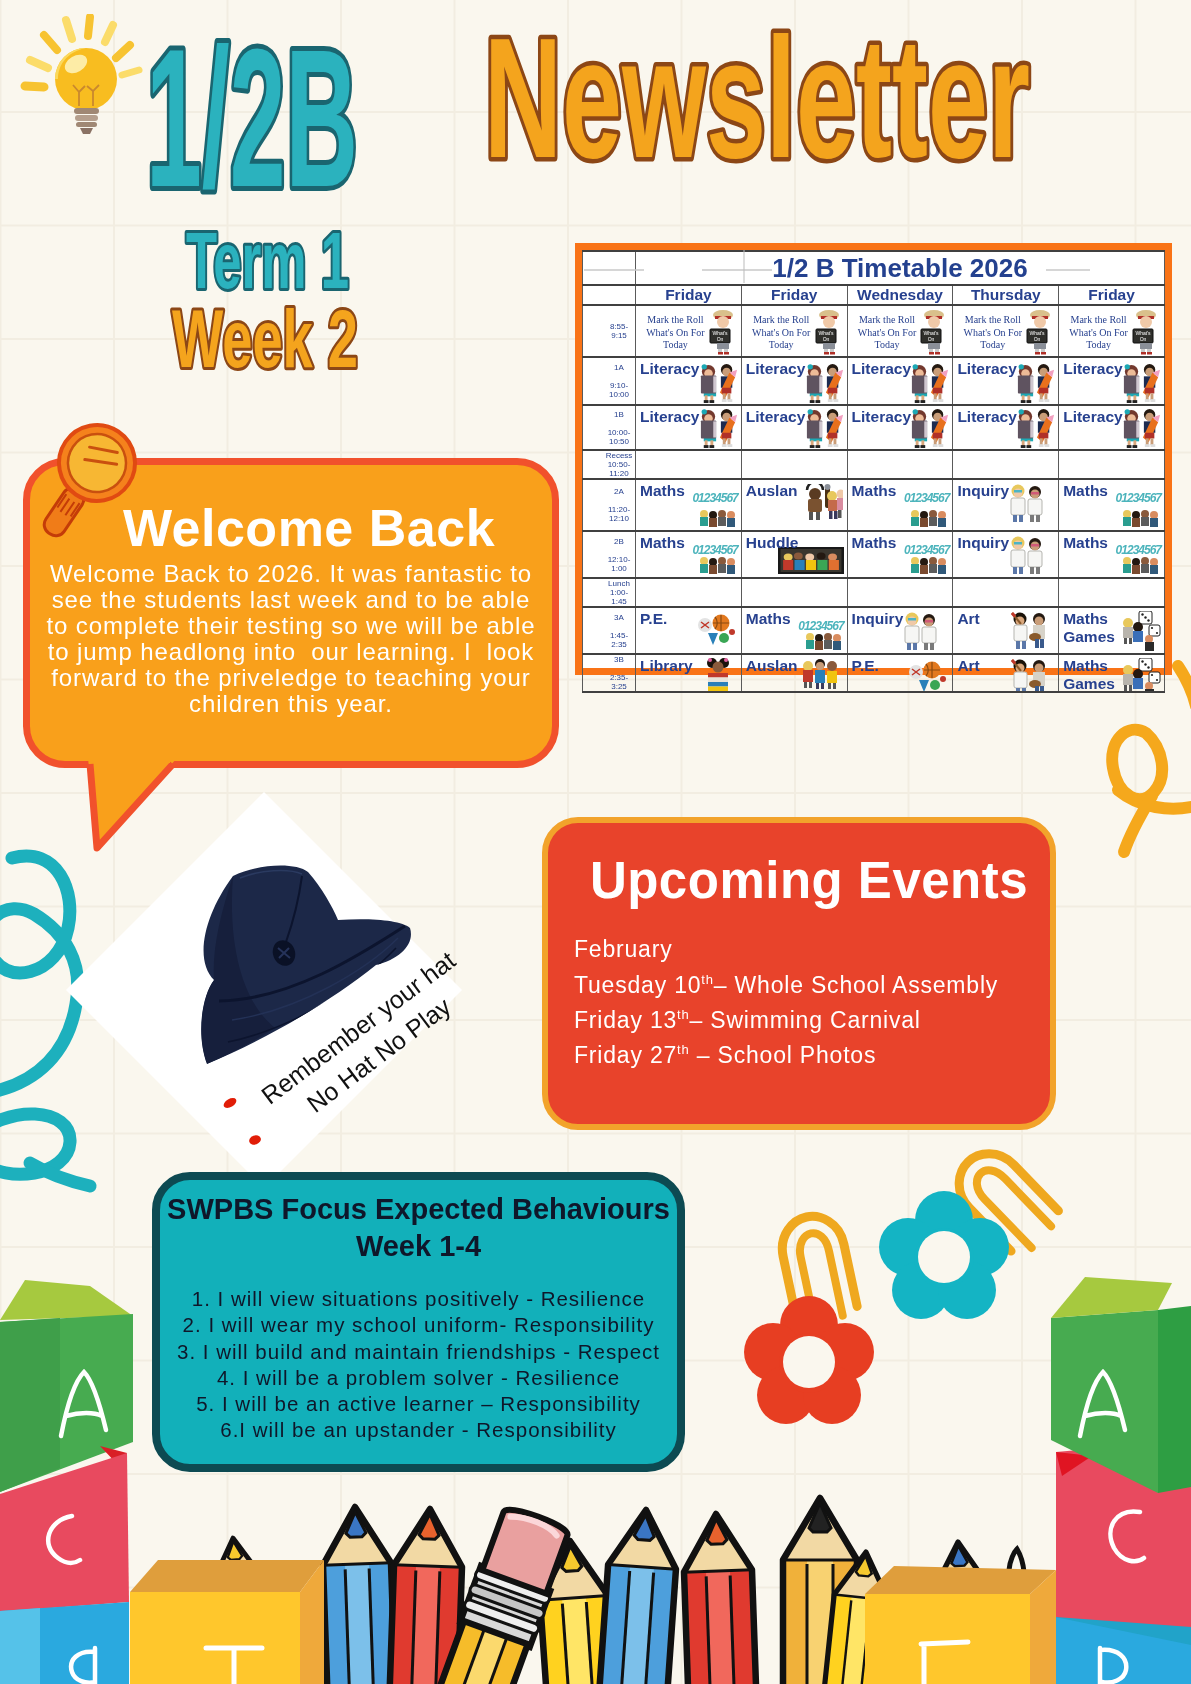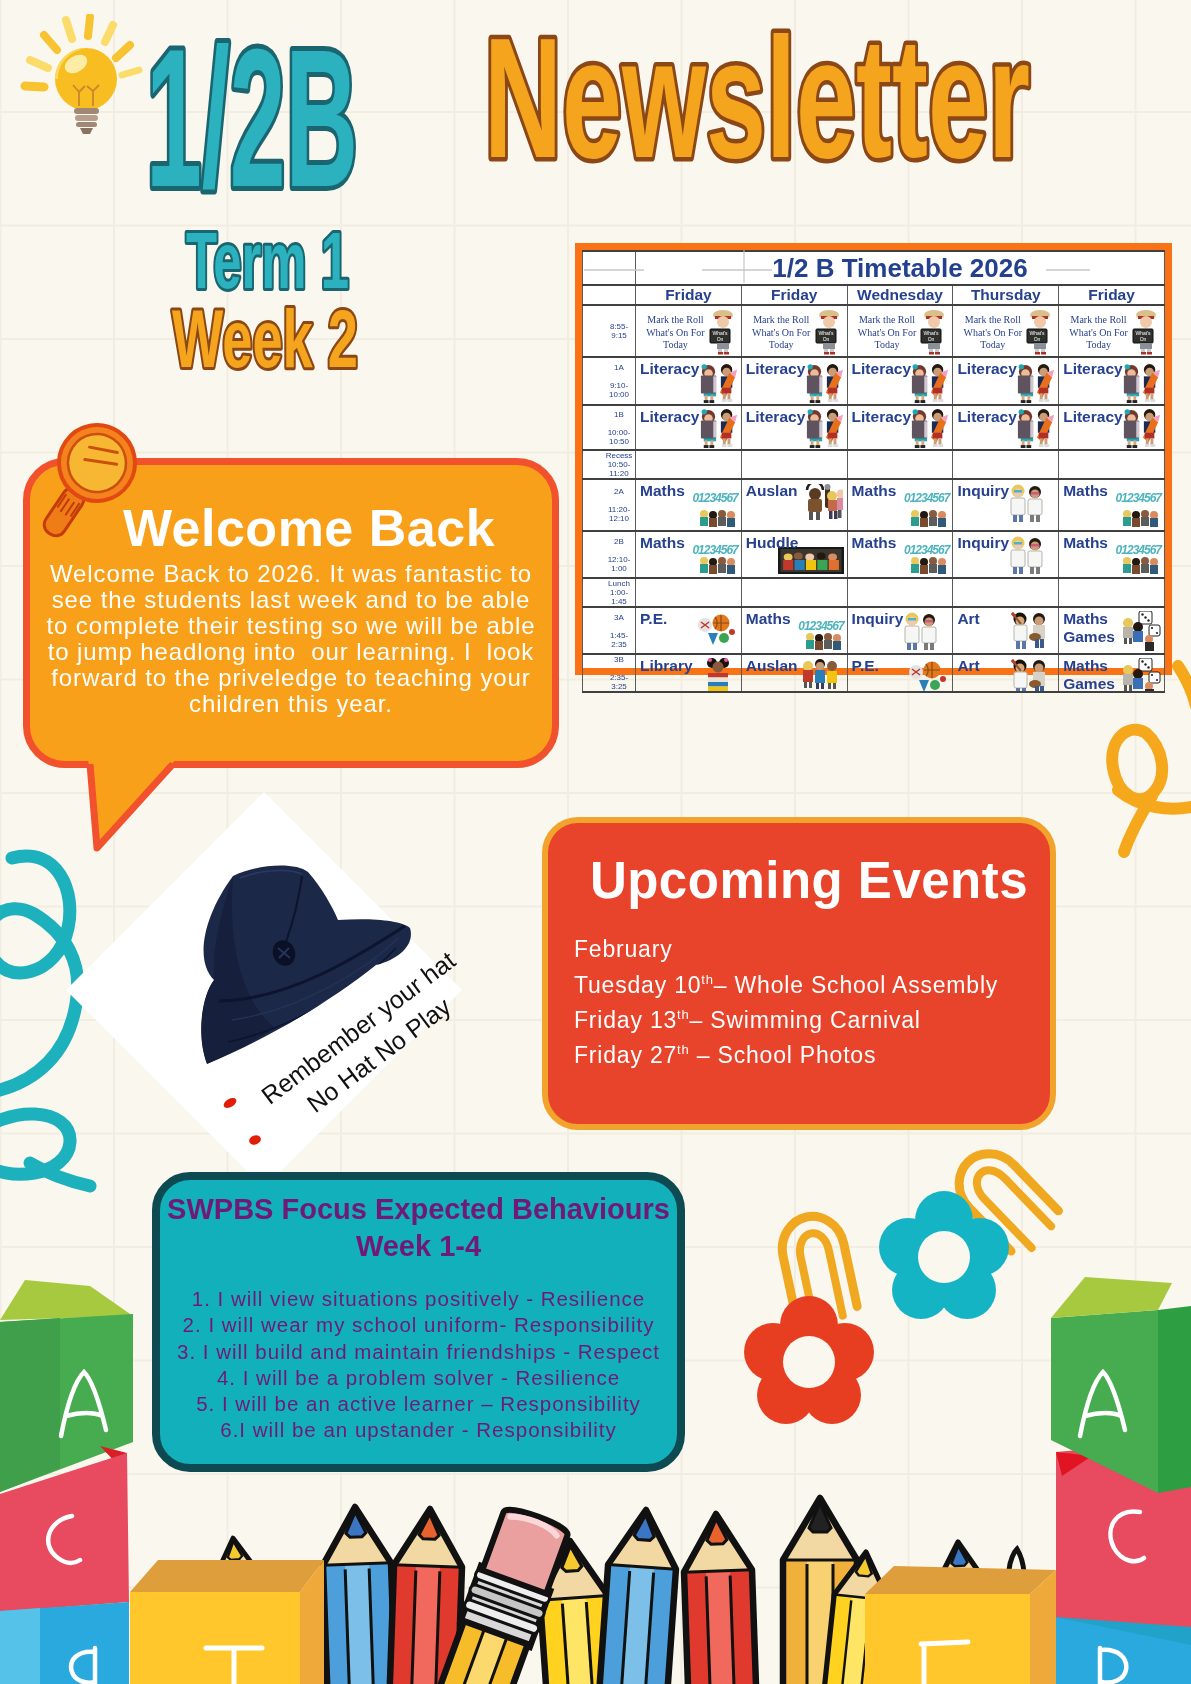--- a/index.html
+++ b/index.html
@@ -20,21 +20,21 @@
   #bubble h2 { font-size:52px; text-align:center; margin-top:33px; letter-spacing:0.5px; padding-left:36px; }
   #bubble p { font-size:24px; line-height:26px; text-align:center; margin-top:3px; letter-spacing:0.9px; }
 
   #events { left:542px; top:817px; width:514px; height:313px; background:#e8432b;
     border:6px solid #f2a32b; border-radius:36px; z-index:5; color:#fff; }
   #events h2 { font-size:51px; text-align:center; margin-top:28px; letter-spacing:0.5px; padding-left:20px; }
   #events .body { font-size:23px; line-height:30.5px; margin:24px 0 0 26px; letter-spacing:0.8px; }
   #events sup { font-size:13px; }
 
   #swpbs { left:152px; top:1172px; width:533px; height:300px; background:#12b0ba;
-    border:8px solid #0d4a52; border-radius:38px; z-index:5; color:#701a75; }
+    border:8px solid #0d4a52; border-radius:38px; z-index:5; color:#0f172a; }
   #swpbs h2 { font-size:29px; text-align:center; margin-top:11px; line-height:37px; }
   #swpbs .body { font-size:20.5px; line-height:26.3px; text-align:center; margin-top:21px; letter-spacing:1px; }
 
   #tt { left:575px; top:243px; width:597px; height:432px; background:#fff; z-index:4;
         border:7px solid #f97316; color:#27418f; }
   #tt table { border-collapse:collapse; width:100%; height:100%; table-layout:fixed; }
   #tt td { border:1px solid #5a5a5a; border-top:2px solid #404040; border-bottom:2px solid #404040; position:relative; overflow:hidden; padding:0; }
   #tt .subj { font-size:15.5px; font-weight:bold; position:absolute; left:4px; top:2px; z-index:2; }
   #tt .tcol { font-size:8px; text-align:center;padding-left:20px; }
   #tt .roll { font-size:10px; text-align:center; padding-right:26px; padding-top:4px; line-height:12.5px;font-family:Liberation Serif, serif; }

